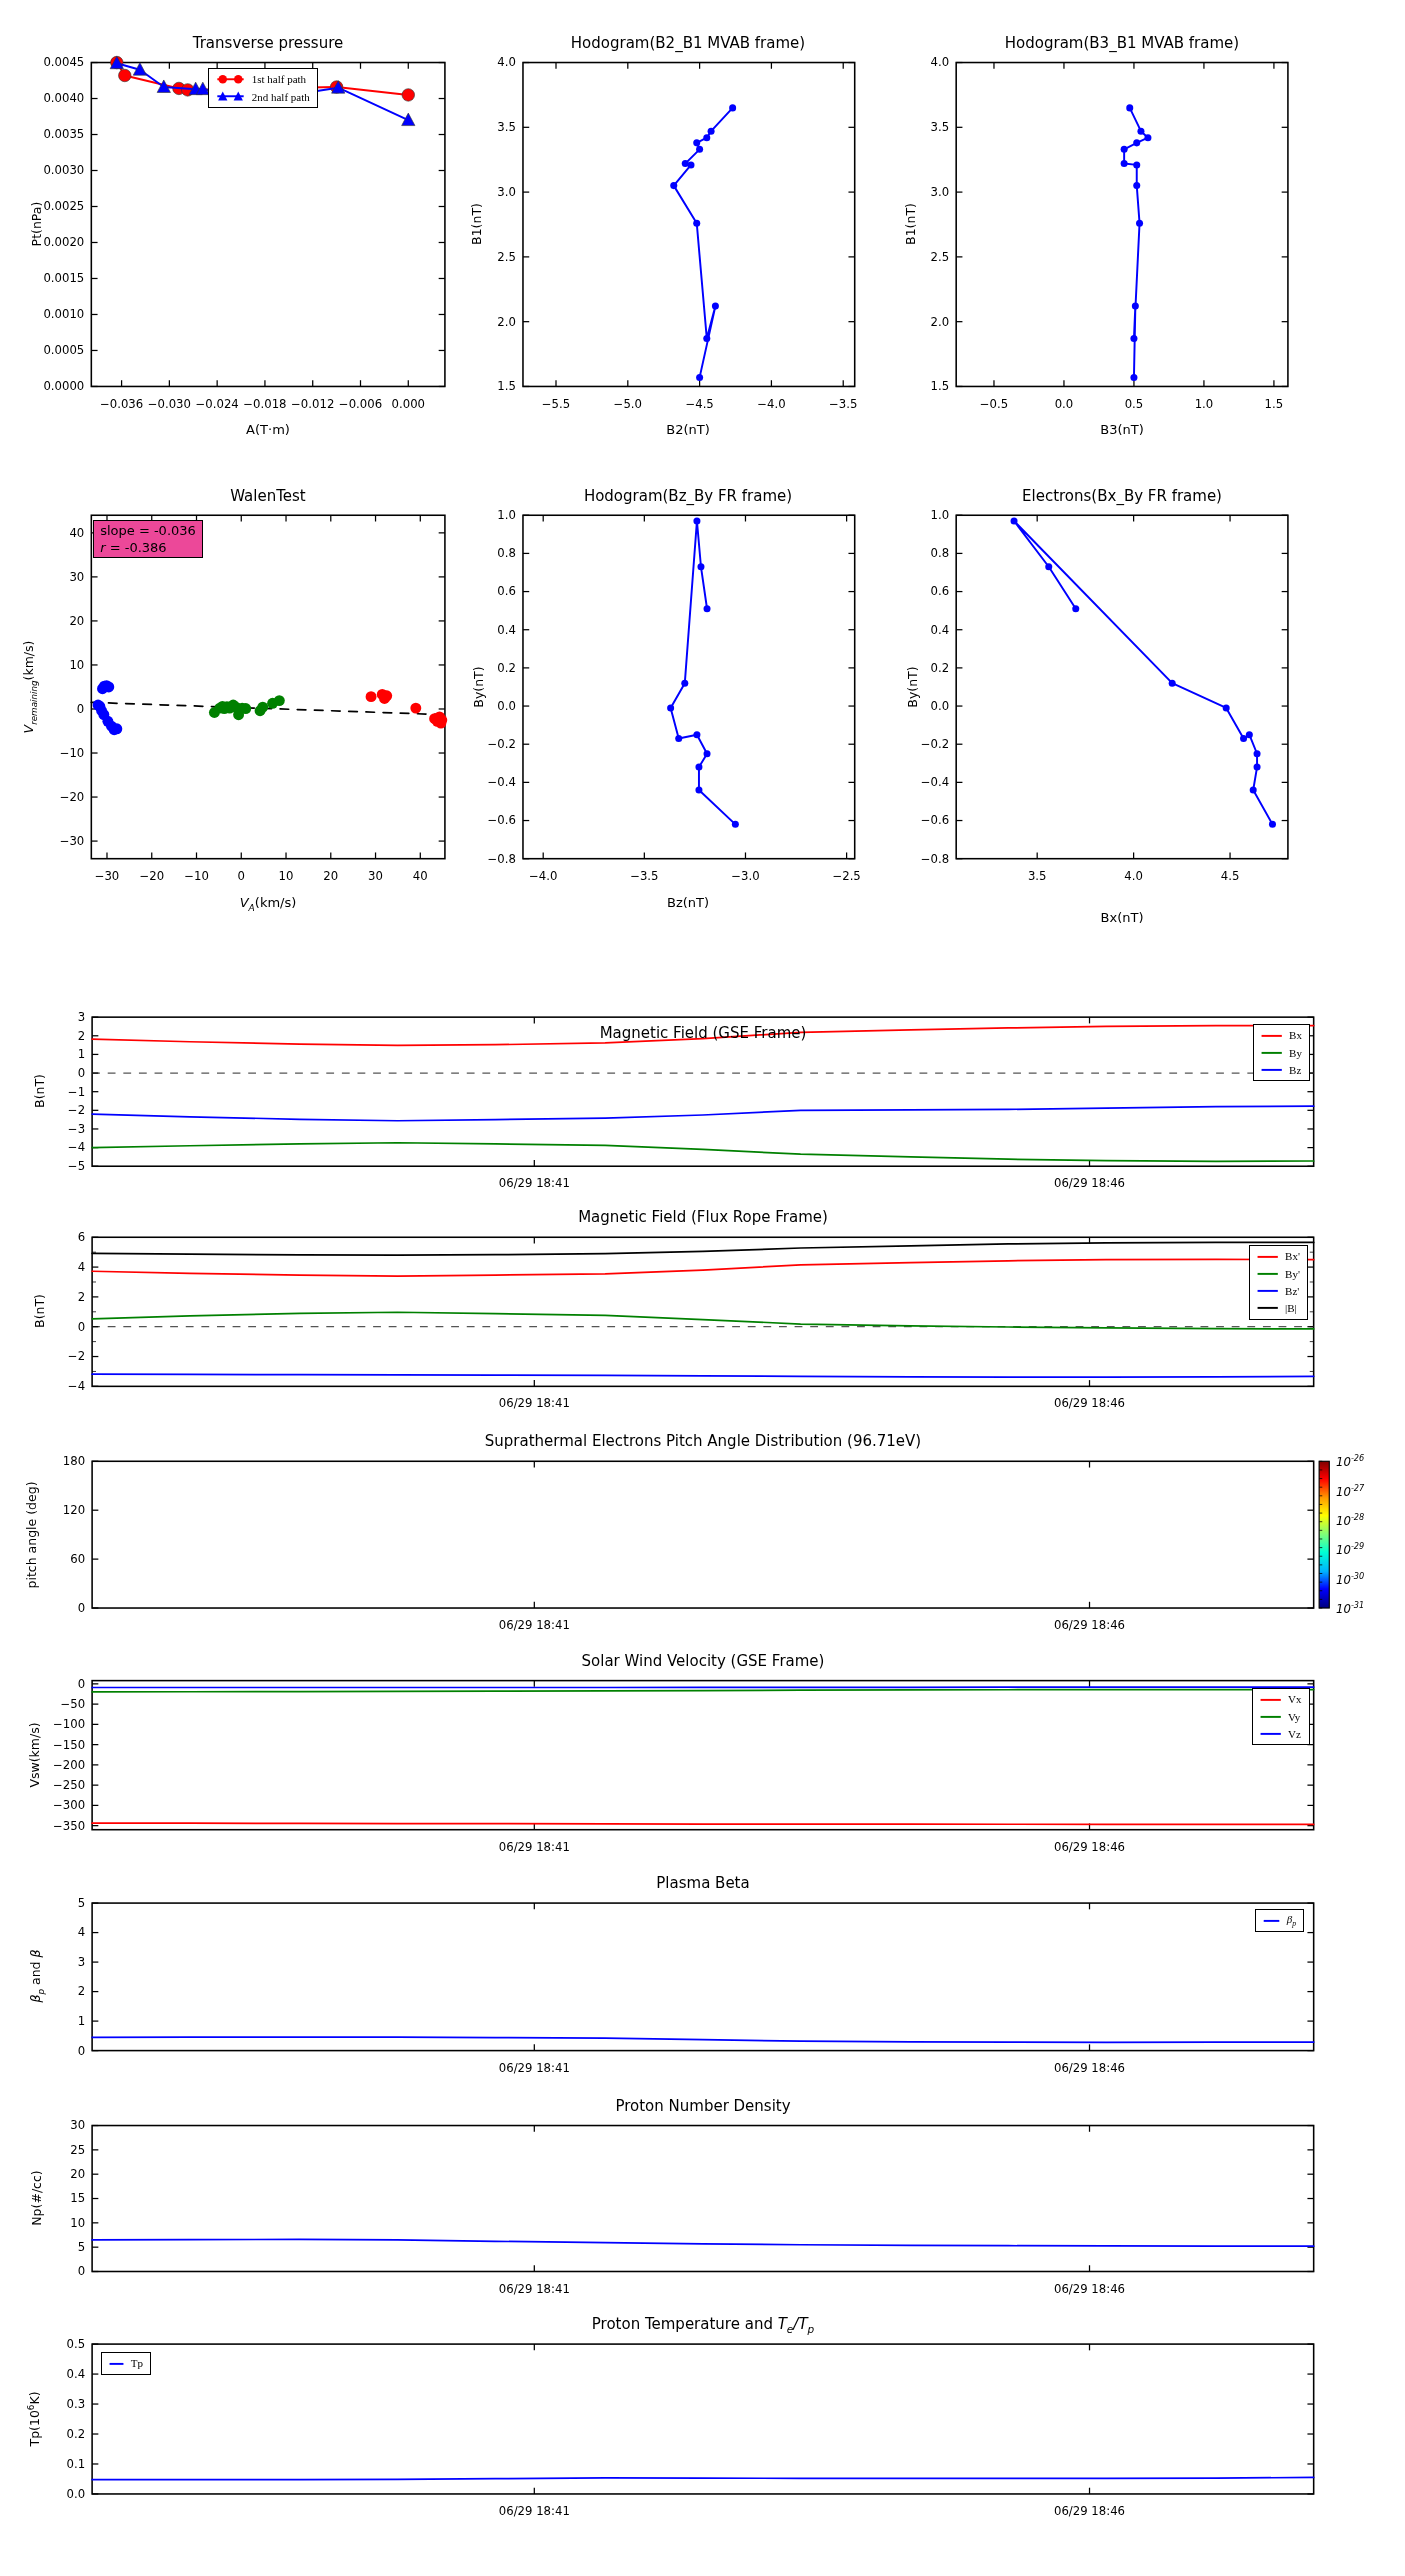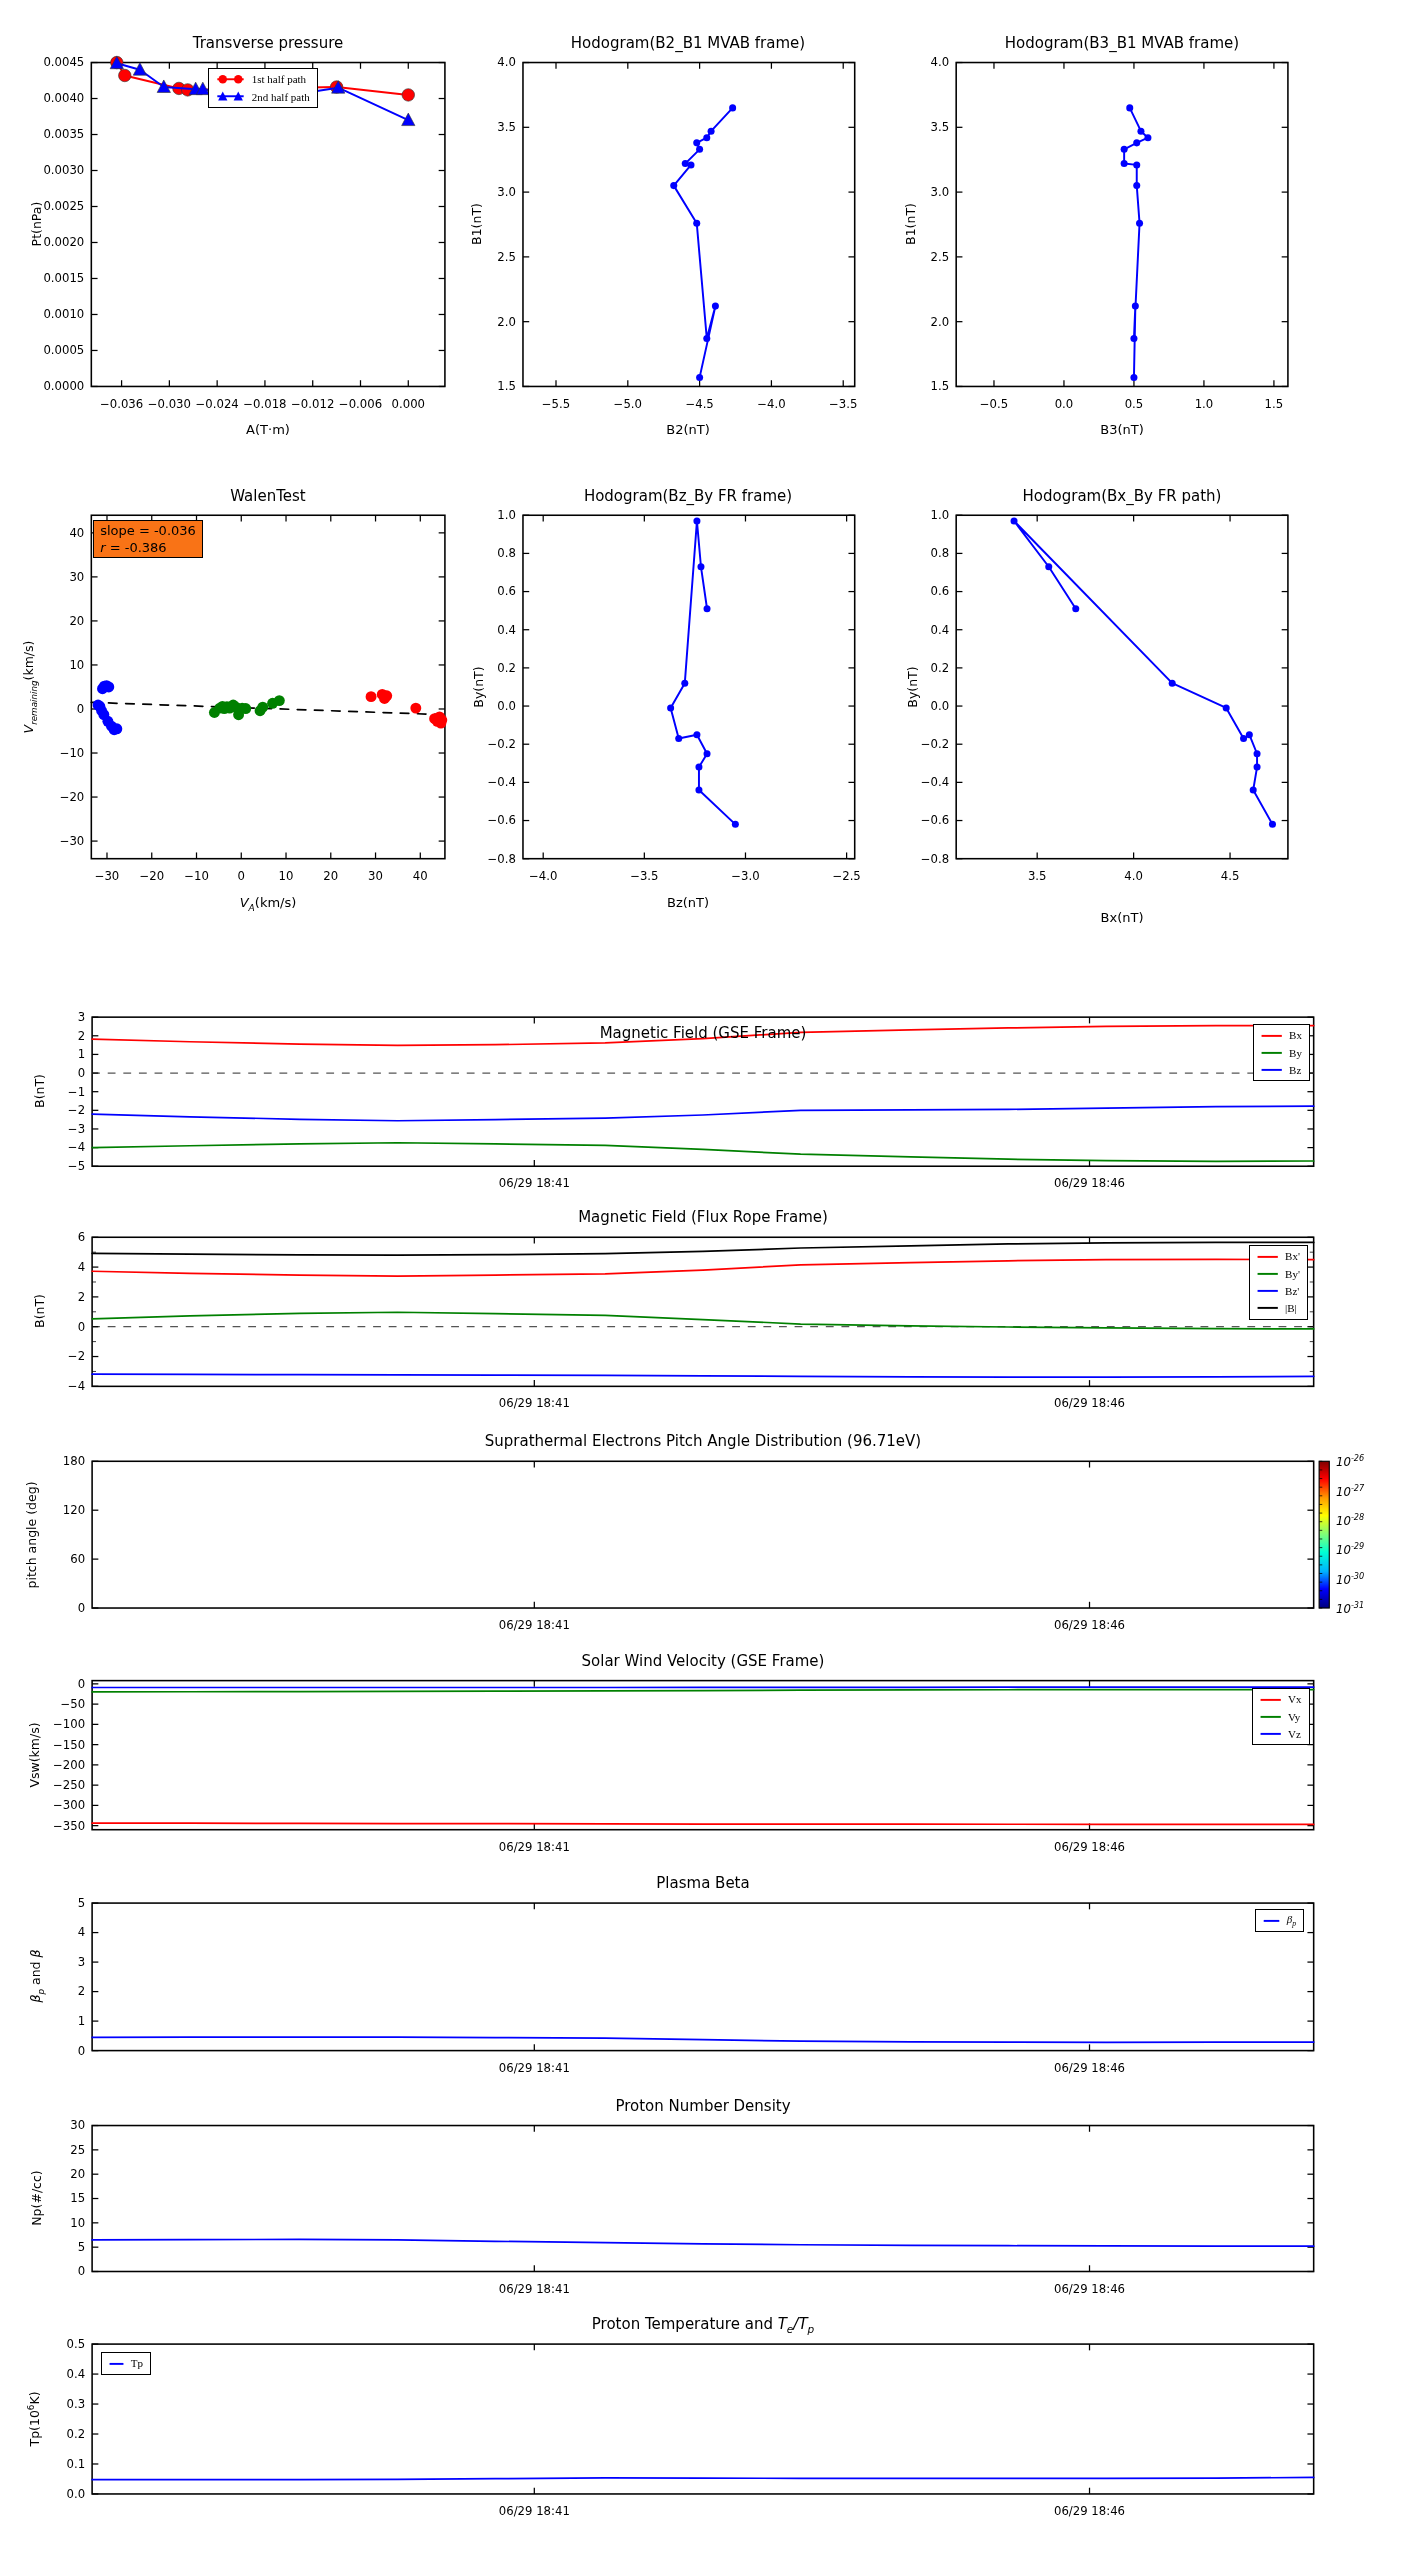--- a/index.html
+++ b/index.html
@@ -10,21 +10,21 @@
   .xlabel{position:absolute;transform:translateX(-50%);font-size:13px;white-space:nowrap;}
   .ylabel{position:absolute;transform:translate(-50%,-50%) rotate(-90deg);font-size:12.5px;white-space:nowrap;}
   .tick-f{font-size:15px;}
   sub,sup{font-size:70%;}
   i sub{font-style:italic;}
   .legend{position:absolute;background:#fff;border:1.6px solid #000;padding:2.3px 7px 2.3px 5.5px;
           display:flex;flex-direction:column;justify-content:center;gap:0.8px;}
   .lg-row{display:flex;align-items:center;gap:6.2px;height:16.4px;}
   .lg-row svg{display:block;flex:none;}
   .lg-label{font-size:11px;white-space:nowrap;font-family:Liberation Serif, serif;}
-  .annot{position:absolute;background:#f97316;border:1.6px solid #000;padding:0.8px 6.2px;
+  .annot{position:absolute;background:#ec4899;border:1.6px solid #000;padding:0.8px 6.2px;
          font-size:13px;line-height:1.32;white-space:nowrap;}
   .cb-label{position:absolute;transform:translateY(-50%);font-size:11.7px;white-space:nowrap;font-style:italic;}
 </style>
 </head>
 <body>
 
 <div id="fig">
 
   <svg id="plot" width="1405" height="2576" viewBox="0 0 1800 3300">
     <g class="chart">
@@ -653,21 +653,21 @@
         <text x="109" y="3008" text-anchor="end" class="tick-f" fill="#000">0.5</text>
         <polyline points="118,3176.568 243.2,3176.568 384.05,3176.568 509.25,3176.184 634.45,3175.416 775.3,3174.264 900.5,3174.648 1025.6999999999998,3175.032 1166.55,3175.032 1291.75,3175.032 1416.95,3175.032 1557.8,3174.648 1683,3173.88" fill="none" stroke="#0000ff" stroke-width="2.2" stroke-linejoin="round" stroke-linecap="round"></polyline>
       </g>
   </svg>
 
   <div class="title" style="left:268px;top:34px">Transverse pressure</div>
   <div class="title" style="left:688px;top:34px">Hodogram(B2_B1 MVAB frame)</div>
   <div class="title" style="left:1122px;top:34px">Hodogram(B3_B1 MVAB frame)</div>
   <div class="title" style="left:268px;top:487px">WalenTest</div>
   <div class="title" style="left:688px;top:487px">Hodogram(Bz_By FR frame)</div>
-  <div class="title" style="left:1122px;top:487px">Hodogram(Bx_By FR path)</div>
+  <div class="title" style="left:1122px;top:487px">Electrons(Bx_By FR frame)</div>
   <div class="title" style="left:703px;top:1024px">Magnetic Field (GSE Frame)</div>
   <div class="title" style="left:703px;top:1208px">Magnetic Field (Flux Rope Frame)</div>
   <div class="title" style="left:703px;top:1432px">Suprathermal Electrons Pitch Angle Distribution (96.71eV)</div>
   <div class="title" style="left:703px;top:1652px">Solar Wind Velocity (GSE Frame)</div>
   <div class="title" style="left:703px;top:1874px">Plasma Beta</div>
   <div class="title" style="left:703px;top:2097px">Proton Number Density</div>
   <div class="title" style="left:703px;top:2315px">Proton Temperature and <i>T<sub>e</sub>/T<sub>p</sub></i></div>
 
   <div class="xlabel" style="left:268px;top:422px">A(T·m)</div>
   <div class="xlabel" style="left:688px;top:422px">B2(nT)</div>

